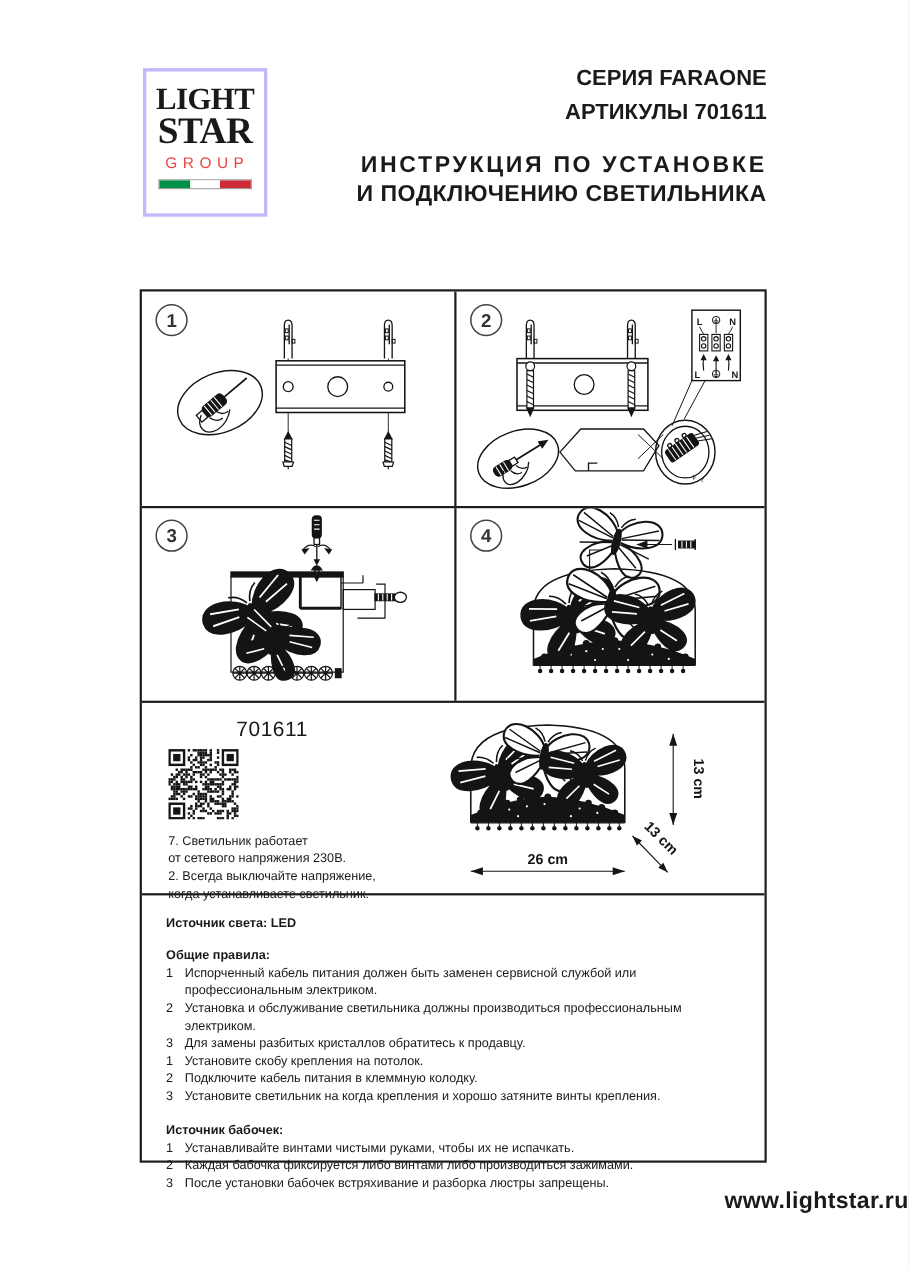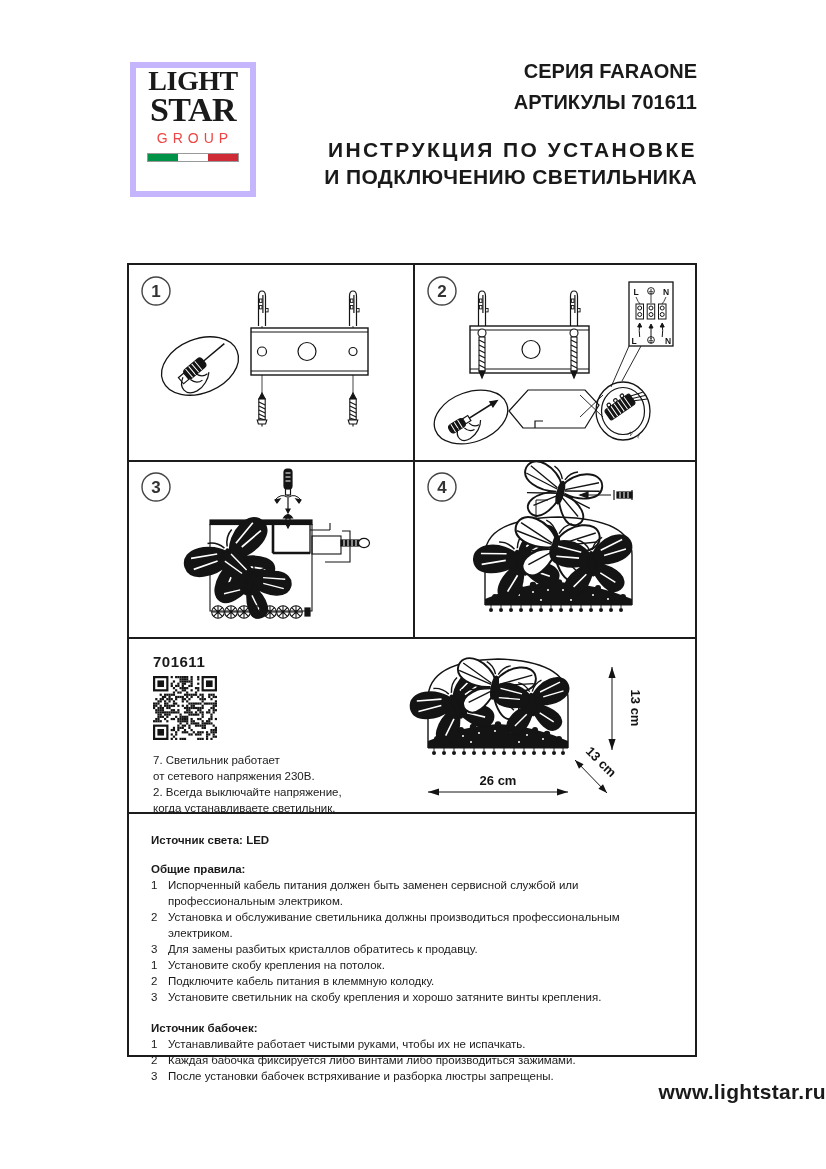--- a/index.html
+++ b/index.html
@@ -1,22 +1,22 @@
 <!DOCTYPE html>
 <html style="--flag-green: #009246; --flag-red: #ce2b37;"><head>
 <meta charset="utf-8">
 <style>
   html,body{margin:0;padding:0;background:#e8e8e8;}
   .page{position:relative;width:826px;height:1169px;background:#fff;margin:0 auto;
         color:#1a1a1a;font-family:"Liberation Sans",sans-serif;overflow:hidden;}
 
   
-  .logo-box{position:absolute;left:130px;top:62px;width:126px;height:135px;
-            border:6px solid #c4b5fd;background:#fff;text-align:center;
-            box-sizing:border-box;}
+  .logo-box{position:absolute;left:130px;top:62px;width:113px;height:135px;
+            border:3px solid #c4b5fd;background:#fff;text-align:center;
+            box-sizing:border-box;padding-top:13px;}
   .logo-light{font-family:"Liberation Serif",serif;font-weight:700;font-size:28px;line-height:26px;letter-spacing:-0.5px;}
   .logo-star {font-family:"Liberation Serif",serif;font-weight:700;font-size:34px;line-height:31px;letter-spacing:-0.5px;}
   .logo-group{font-size:14px;letter-spacing:5px;margin-left:4px;line-height:20px;margin-top:3px;color:#ef4444;}
   .logo-flag{display:flex;height:7px;margin:5px 11px 0;border:1px solid #999;}
   .logo-flag span{flex:1;}
   .fg{background:var(--flag-green,#009246);} .fw{background:#fff;} .fr{background:var(--flag-red,#ce2b37);}
 
   
   .header-right{position:absolute;right:129px;top:56px;text-align:right;}
   .hdr-series,.hdr-articles{font-size:20px;font-weight:700;line-height:31px;}
@@ -31,21 +31,21 @@
   .r1{height:197px;} .r2{height:177px;}
   .r3{height:175px;position:relative;}
   .r4{height:241px;border-bottom:none;display:block;padding:20px 20px 0 22px;}
   .cell{position:relative;}
   .cell-left{width:286px;flex:none;border-right:2px solid #1c1c1c;}
   .cell-right{flex:1;}
   .cell svg{display:block;}
 
   
   .info-left{position:absolute;left:24px;top:14px;}
-  .article{font-size:15px;font-weight:700;letter-spacing:0.5px;}
+  .article{font-size:19px;font-weight:400;letter-spacing:0.5px;text-align:center;}
   .qr{margin-top:6px;width:64px;height:64px;}
   .notes{margin-top:12px;font-size:11.5px;line-height:16px;}
   .lamp-dim{position:absolute;left:278px;top:1px;}
 
   
   .spec-src{font-weight:700;font-size:11.5px;}
   .spec-title{font-weight:700;font-size:11.5px;margin-top:15px;line-height:16px;}
   .spec-item{display:flex;font-size:11.5px;line-height:16px;}
   .spec-item .n{width:17px;flex:none;}
 
@@ -798,27 +798,27 @@
       <div class="spec-item">
           <span class="n">1</span>
           <span>Установите скобу крепления на потолок.</span>
         </div>
       <div class="spec-item">
           <span class="n">2</span>
           <span>Подключите кабель питания в клеммную колодку.</span>
         </div>
       <div class="spec-item">
           <span class="n">3</span>
-          <span>Установите светильник на скобу крепления и хорошо затяните винты крепления.</span>
+          <span>Установите светильник на когда крепления и хорошо затяните винты крепления.</span>
         </div>
 
       <div class="spec-title">Источник бабочек:</div>
       <div class="spec-item">
           <span class="n">1</span>
-          <span>Устанавливайте работает чистыми руками, чтобы их не испачкать.</span>
+          <span>Устанавливайте винтами чистыми руками, чтобы их не испачкать.</span>
         </div>
       <div class="spec-item">
           <span class="n">2</span>
           <span>Каждая бабочка фиксируется либо винтами либо производиться зажимами.</span>
         </div>
       <div class="spec-item">
           <span class="n">3</span>
           <span>После установки бабочек встряхивание и разборка люстры запрещены.</span>
         </div>
     </div>

